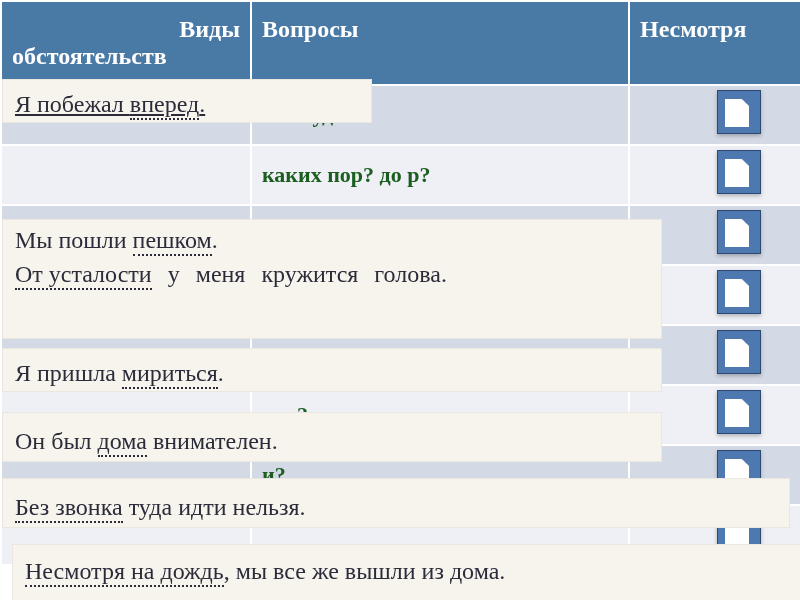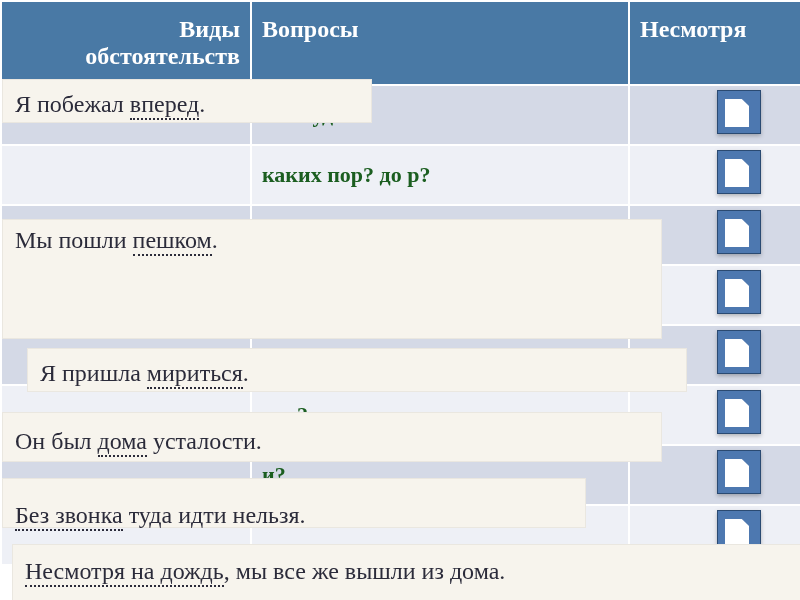--- a/index.html
+++ b/index.html
@@ -70,41 +70,41 @@
       line-height: 1.35;
       color: #2b2b3a;
       padding: 8px 12px;
       border: 1px solid rgba(0,0,0,0.05);
     }
     .word { display: inline; }
     .u-dotted {
       border-bottom: 2px dotted #2b2b3a;
       padding-bottom: 1px;
     }
-    .ov1 { left: 2px; top: 79px; width: 370px; height: 44px; }
+    .ov1 { left: 2px; top: 79px; width: 370px; height: 44px; text-decoration: underline; }
     .ov2 { left: 2px; top: 148px; width: 370px; height: 44px; }
     .ov3 { left: 2px; top: 219px; width: 660px; height: 120px; padding-top: 4px; }
     .ov3 .line1 { display: block; margin-bottom: 2px; }
     .ov3 .line2 { display: block; text-align: justify; text-align-last: left; }
-    .ov5 { left: 2px; top: 348px; width: 660px; height: 44px; margin-left: 25px; }
+    .ov5 { left: 2px; top: 348px; width: 660px; height: 44px; }
     .ov6 { left: 2px; top: 412px; width: 660px; height: 50px; padding-top: 12px;}
-    .ov7 { left: 2px; top: 478px; width: 584px; height: 50px; padding-top: 20px;}
+    .ov7 { left: 2px; top: 478px; width: 788px; height: 50px; padding-top: 12px;}
     .ov8 { left: 12px; top: 544px; width: 796px; height: 60px; padding-top: 10px;}
   </style>
 </head>
 <body>
 
 <div class="container">
 
   <table>
     <thead>
       <tr>
         <th class="col1">
           <div style="text-align:right">Виды</div>
-          <div style="text-align:right">обстоятельств</div>
+          <div style="text-align:left">обстоятельств</div>
         </th>
         <th class="col2">Вопросы</th>
         <th class="col3">Несмотря</th>
       </tr>
     </thead>
     <tbody>
       <tr class="r-odd">
         <td></td>
         <td class="qcell">? откуда?</td>
         <td class="iconcell"><span class="doc-icon"></span></td>
@@ -149,28 +149,31 @@
 
   <div class="overlay ov1">
     <span class="word">Я побежал </span><span class="word u-dotted">вперед</span><span class="word">.</span>
   </div>
 
 
   <div class="overlay ov3">
     <span class="line1">
       <span class="word">Мы пошли </span><span class="word u-dotted">пешком</span><span class="word">.</span>
     </span>
+    <span class="line2">
+      <span class="word u-dotted">От усталости</span><span class="word" style="word-spacing:10px"> у меня кружится голова.</span>
+    </span>
   </div>
 
   <div class="overlay ov5">
     <span class="word">Я пришла </span><span class="word u-dotted">мириться</span><span class="word">.</span>
   </div>
 
   <div class="overlay ov6">
-    <span class="word">Он был </span><span class="word u-dotted">дома</span><span class="word"> усталости.</span>
+    <span class="word">Он был </span><span class="word u-dotted">дома</span><span class="word"> внимателен.</span>
   </div>
 
   <div class="overlay ov7">
     <span class="word u-dotted">Без звонка</span><span class="word"> туда идти нельзя.</span>
   </div>
 
   <div class="overlay ov8">
     <span class="word u-dotted">Несмотря на дождь</span><span class="word">, мы все же вышли из дома.</span>
   </div>
 

